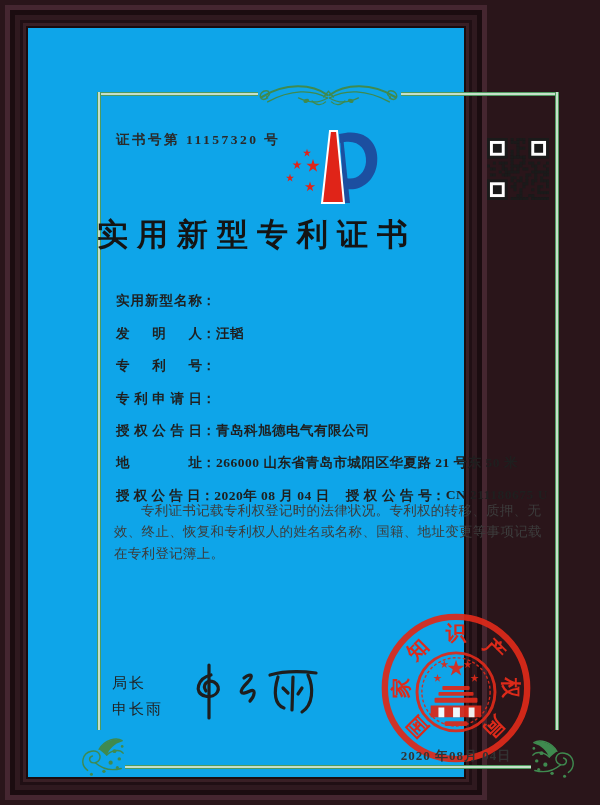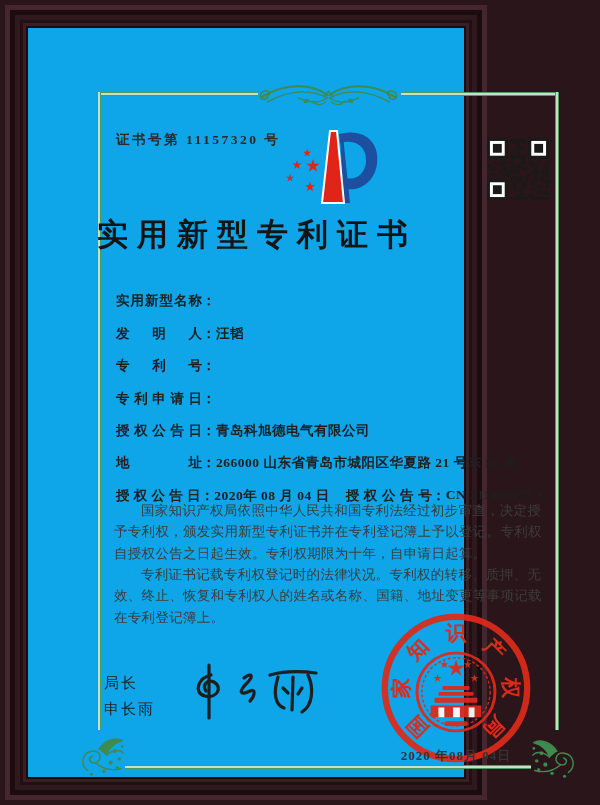--- a/index.html
+++ b/index.html
@@ -24,21 +24,21 @@
     color:#141414;letter-spacing:9px;padding-left:22px;}
   .fields{position:absolute;left:88px;top:250px;width:432px;font-size:13.5px;color:#1f1f1f;font-weight:700;}
   .frow{height:32.4px;display:flex;align-items:flex-end;padding-top:3px;box-sizing:border-box;white-space:nowrap;}
   .flabel{display:inline-block;width:86px;text-align:justify;text-align-last:justify;}
   .fcolon{display:inline-block;width:14px;}
   .fvalue{letter-spacing:0.5px;}
   .fgroup2{margin-left:16px;display:flex;}
   .body-text{position:absolute;left:86px;top:472px;width:430px;font-size:13.5px;line-height:1.58;
     color:#3c3c3c;font-weight:500;}
   .body-text p{margin:0;text-indent:2em;letter-spacing:0.3px;}
-  .footer-titles{position:absolute;left:76px;top:642px;font-family:"Liberation Sans","DejaVu Sans",sans-serif;
+  .footer-titles{position:absolute;left:84px;top:642px;font-family:"Liberation Sans","DejaVu Sans",sans-serif;
     font-size:15px;color:#222;line-height:1.75;letter-spacing:2px;font-weight:500;}
   .signature{position:absolute;left:150px;top:632px;}
   .seal-wrap{position:absolute;left:350px;top:582px;width:156px;height:156px;z-index:3;}
   .seal-date{position:absolute;left:352px;top:692px;width:152px;text-align:center;z-index:4;
     font-size:13px;font-weight:700;color:#333;letter-spacing:1px;margin-top:27px;}
   .qr{position:absolute;left:459px;top:110px;}
   .logo{position:absolute;left:256px;top:99px;}
   .flourish{position:absolute;left:228px;top:47px;}
   .corner-orn{position:absolute;width:48px;height:48px;}
   .corner-orn.bl{left:50px;top:704px;}
@@ -309,21 +309,20 @@
           <span class="fvalue">2020年 08 月 04 日</span>
         <span class="fgroup2">
             <span class="flabel">授权公告号</span>
             <span class="fcolon">：</span>
             <span class="fvalue">CN 211180675 U</span>
           </span>
       </div>
     </div>
 
     <div class="body-text">
-      <p>国家知识产权局依照中华人民共和国专利法经过初步审查，决定授予专利权，颁发实用新型专利证书并在专利登记簿上予以登记。专利权自授权公告之日起生效。专利权期限为十年，自申请日起算。</p>
       <p>专利证书记载专利权登记时的法律状况。专利权的转移、质押、无效、终止、恢复和专利权人的姓名或名称、国籍、地址变更等事项记载在专利登记簿上。</p>
     </div>
 
     <div class="footer-titles">
       <div>局长</div>
       <div>申长雨</div>
     </div>
 
     <svg class="signature" width="162" height="66" viewBox="0 0 162 66">
       <g fill="none" stroke="#1e1e1e" stroke-width="3.2" stroke-linecap="round" stroke-linejoin="round">

